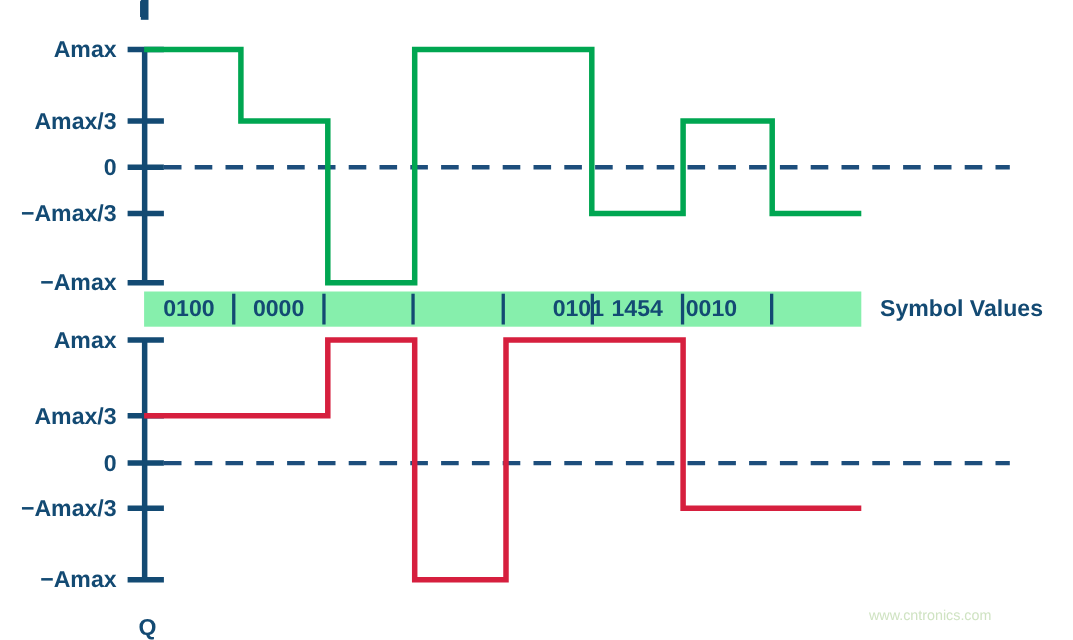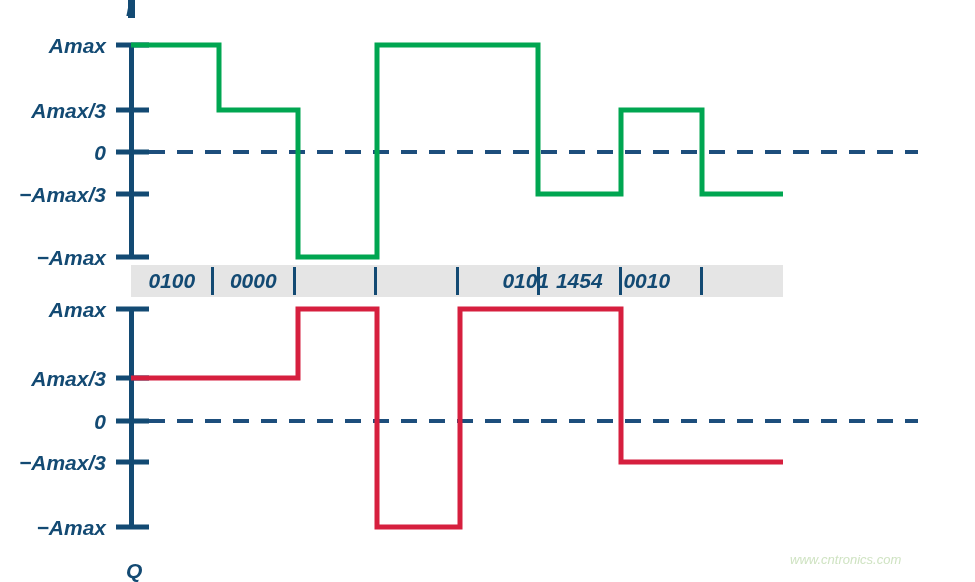--- a/index.html
+++ b/index.html
@@ -3,21 +3,21 @@
 <meta charset="utf-8">
 <style>
   html,body{margin:0;padding:0;}
   body{
     width:975px;height:582px;
     background:#ffffff;
     font-family:"Liberation Sans", sans-serif;
     overflow:hidden;
     position:relative;
   }
-  #stage{position:absolute;left:0;top:0;width:975px;height:439px;font-style:italic;}
+  #stage{position:absolute;left:0;top:0;width:975px;height:439px;}
   svg.layer{position:absolute;left:0;top:0;width:975px;height:582px;}
   .ylabels{
     position:absolute;
     left:0;
     width:106px;
   }
   .ylab{
     position:absolute;
     right:0;
     color:#134a73;
@@ -29,21 +29,21 @@
   }
   .axis-title{
     position:absolute;
     color:#134a73;
     font-weight:bold;
     font-size:21px;
     line-height:21px;
   }
   .symbol-bar{
     position:absolute;
-    background:#e5e5e5;
+    background:#86efac;
     height:32px;
   }
   .symbol-cell{
     position:absolute;
     top:0;
     height:32px;
     color:#134a73;
     font-weight:bold;
     font-size:21px;
     line-height:32px;
@@ -103,20 +103,21 @@
 
     <div class="symbol-divider" style="left:80px;top:2px;height:28px;"></div>
     <div class="symbol-divider" style="left:161.5px;top:2px;height:28px;"></div>
     <div class="symbol-divider" style="left:243px;top:2px;height:28px;"></div>
     <div class="symbol-divider" style="left:324.5px;top:2px;height:28px;"></div>
     <div class="symbol-divider" style="left:406px;top:2px;height:28px;"></div>
     <div class="symbol-divider" style="left:487.5px;top:2px;height:28px;"></div>
     <div class="symbol-divider" style="left:569px;top:2px;height:28px;"></div>
   </div>
 
+  <div class="symbol-caption" style="left:800px;top:265px;">Symbol Values</div>
 
   <div class="watermark" style="left:790px;top:551px;">www.cntronics.com</div>
 
   <svg class="layer" viewBox="0 0 975 582">
 
     <line x1="131.5" y1="45" x2="131.5" y2="258" stroke="#134a73" stroke-width="5"></line>
 
     <line x1="116" y1="45" x2="149" y2="45" stroke="#134a73" stroke-width="5"></line>
     <line x1="116" y1="110" x2="149" y2="110" stroke="#134a73" stroke-width="5"></line>
     <line x1="116" y1="152" x2="149" y2="152" stroke="#134a73" stroke-width="5"></line>

